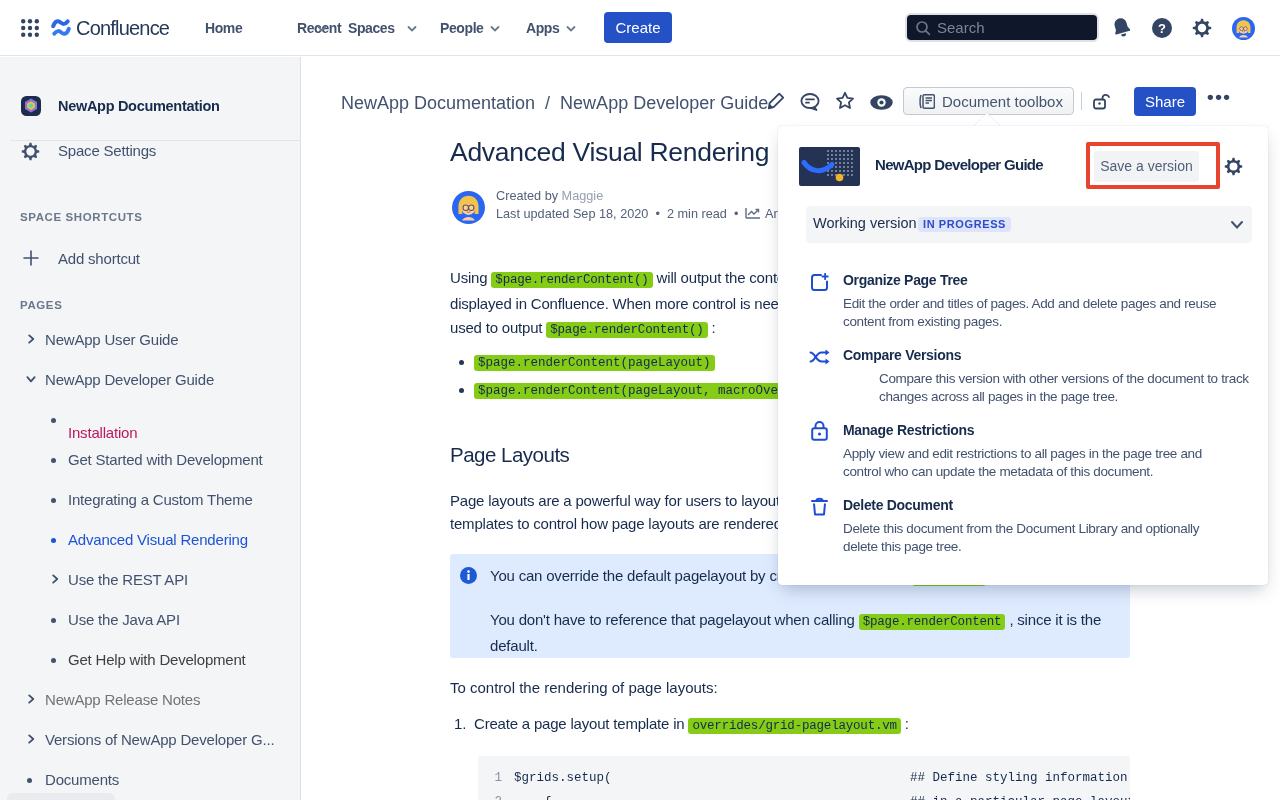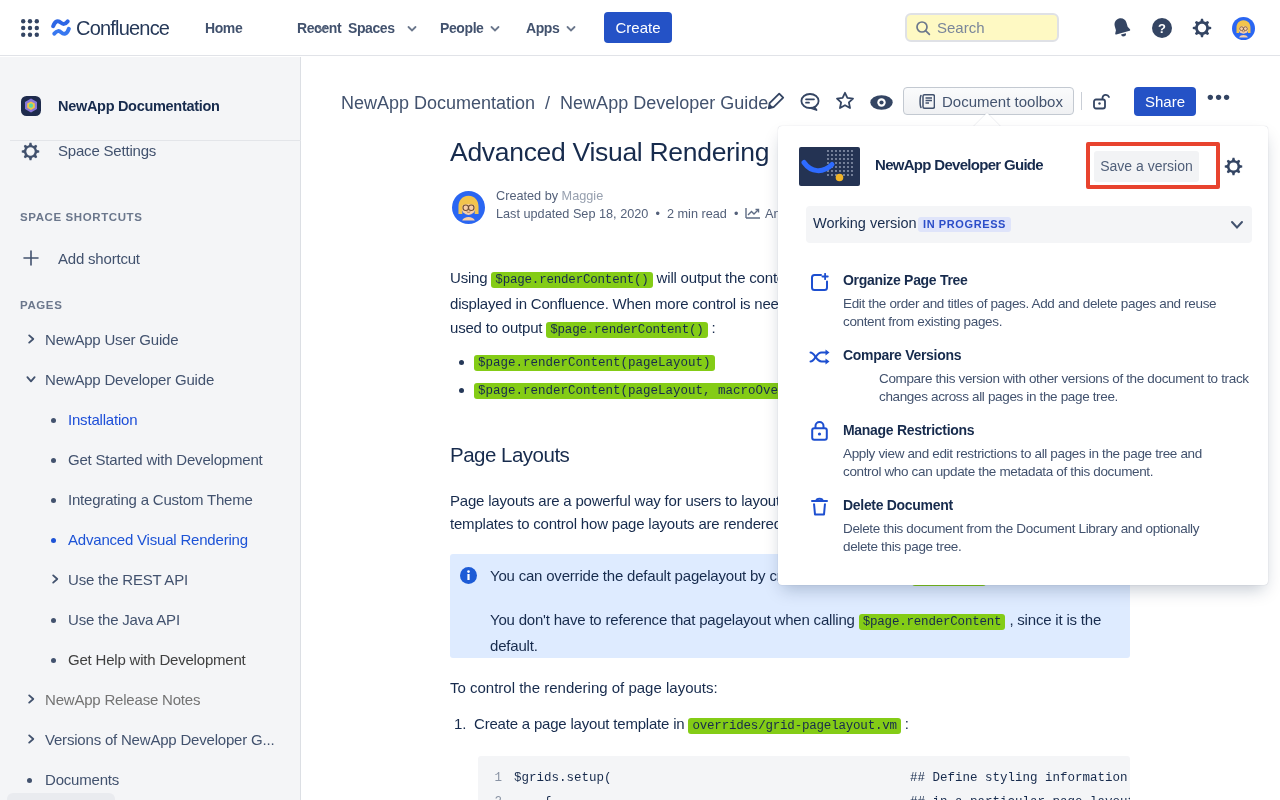--- a/index.html
+++ b/index.html
@@ -9,22 +9,22 @@
 #app { position:relative; width:1280px; height:800px; }
 
 
 #header { position:absolute; left:0; top:0; width:1280px; height:56px;
   background:#fff; border-bottom:1px solid #E1E3E8; z-index:5; }
 .navlink { position:absolute; top:0; height:56px; line-height:56px;
   font-size:14px; font-weight:700; color:#42526E; letter-spacing:-0.4px; }
 #createBtn { position:absolute; left:604px; top:12px; width:68px; height:31px;
   background:#2452C6; color:#fff; font-size:15px; font-weight:500;
   border-radius:4px; text-align:center; line-height:31px; }
-#search { position:absolute; left:905px; top:13px; width:154px; height:29px;
-  border:2px solid #DFE1E6; border-radius:6px; background:#fef9c3; }
+#search { position:absolute; left:905px; top:13px; width:194px; height:29px;
+  border:2px solid #DFE1E6; border-radius:6px; background:#0f172a; }
 #search .ph { position:absolute; left:30px; top:4px; font-size:15px; color:#7A869A; }
 
 
 #sidebar { position:absolute; left:0; top:57px; width:301px; height:743px;
   background:#F4F5F7; border-right:1px solid #DCDFE4; }
 .sb-label { position:absolute; left:20px; font-size:11.5px; font-weight:700;
   color:#6B778C; letter-spacing:0.6px; }
 .sb-item { position:absolute; font-size:15px; color:#42526E; white-space:nowrap; letter-spacing:-0.2px; }
 .sb-strong { font-weight:700; color:#172B4D; }
 .bullet { position:absolute; width:5px; height:5px; border-radius:50%; background:#42526E; }
@@ -175,21 +175,21 @@
 
 <div id="tree">
       <div class="sb-item" style="left:45px;top:331px;color:#42526E;">NewApp User Guide</div>
       <svg class="tchev" style="left:26px;top:334px" width="11" height="11" viewBox="0 0 11 11">
         <path d="M3.5 1.5 L8 5.5 L3.5 9.5" stroke="#42526E" stroke-width="2" fill="none" stroke-linecap="round" stroke-linejoin="round"></path>
       </svg>
       <div class="sb-item" style="left:45px;top:371px;color:#42526E;">NewApp Developer Guide</div>
       <svg class="tchev" style="left:26px;top:374px" width="11" height="11" viewBox="0 0 11 11">
         <path d="M1.5 3.5 L5.5 8 L9.5 3.5" stroke="#42526E" stroke-width="2" fill="none" stroke-linecap="round" stroke-linejoin="round"></path>
       </svg>
-      <div class="sb-item" style="left:68px;top:411px;color:#1d4ed8;">Installation</div>
+      <div class="sb-item" style="left:68px;top:424px;color:#be185d;">Installation</div>
       <div class="bullet" style="left:51px;top:418px;background:#42526E;"></div>
       <div class="sb-item" style="left:68px;top:451px;color:#42526E;">Get Started with Development</div>
       <div class="bullet" style="left:51px;top:458px;background:#42526E;"></div>
       <div class="sb-item" style="left:68px;top:491px;color:#42526E;">Integrating a Custom Theme</div>
       <div class="bullet" style="left:51px;top:498px;background:#42526E;"></div>
       <div class="sb-item" style="left:68px;top:531px;color:#1D53D6;">Advanced Visual Rendering</div>
       <div class="bullet" style="left:51px;top:538px;background:#1D53D6;"></div>
       <div class="sb-item" style="left:68px;top:571px;color:#42526E;">Use the REST API</div>
       <svg class="tchev" style="left:50px;top:574px" width="11" height="11" viewBox="0 0 11 11">
         <path d="M3.5 1.5 L8 5.5 L3.5 9.5" stroke="#42526E" stroke-width="2" fill="none" stroke-linecap="round" stroke-linejoin="round"></path>

